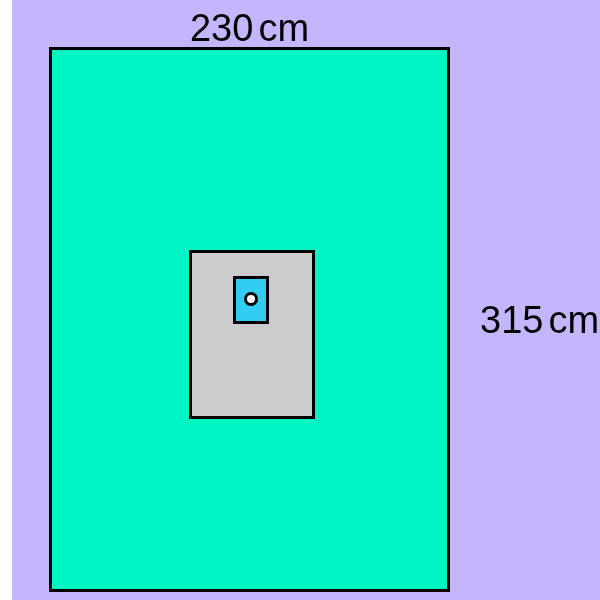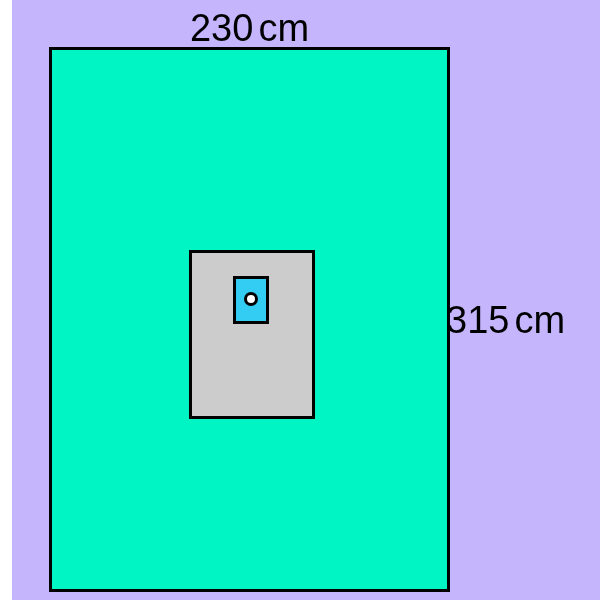--- a/index.html
+++ b/index.html
@@ -60,21 +60,21 @@
     display: inline-block;
     margin-left: 5px;
   }
   .dim-label.top {
     left: 37px;
     top: 9px;
     width: 401px;
     text-align: center;
   }
   .dim-label.right {
-    left: 434px;
+    left: 468px;
     top: 301px;
   }
 </style>
 </head>
 <body>
 
 <div class="canvas" style="background-color: #c4b5fd; margin-left: 12px;">
 
   <div class="dim-label top" style="color: rgb(0, 0, 0);">
     <span>230</span><span class="unit">cm</span>

